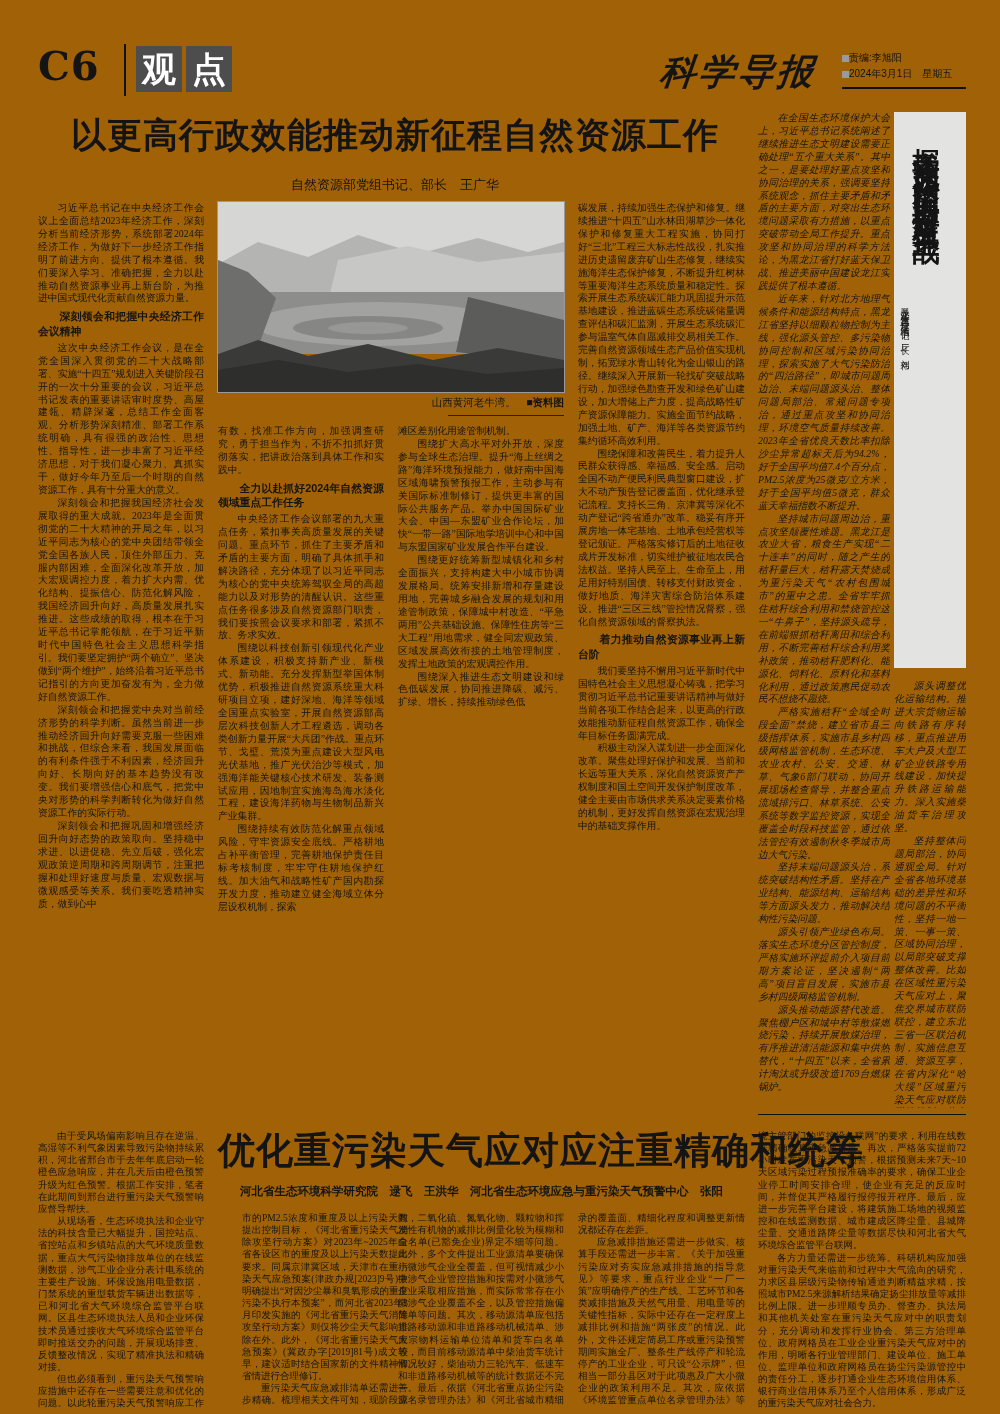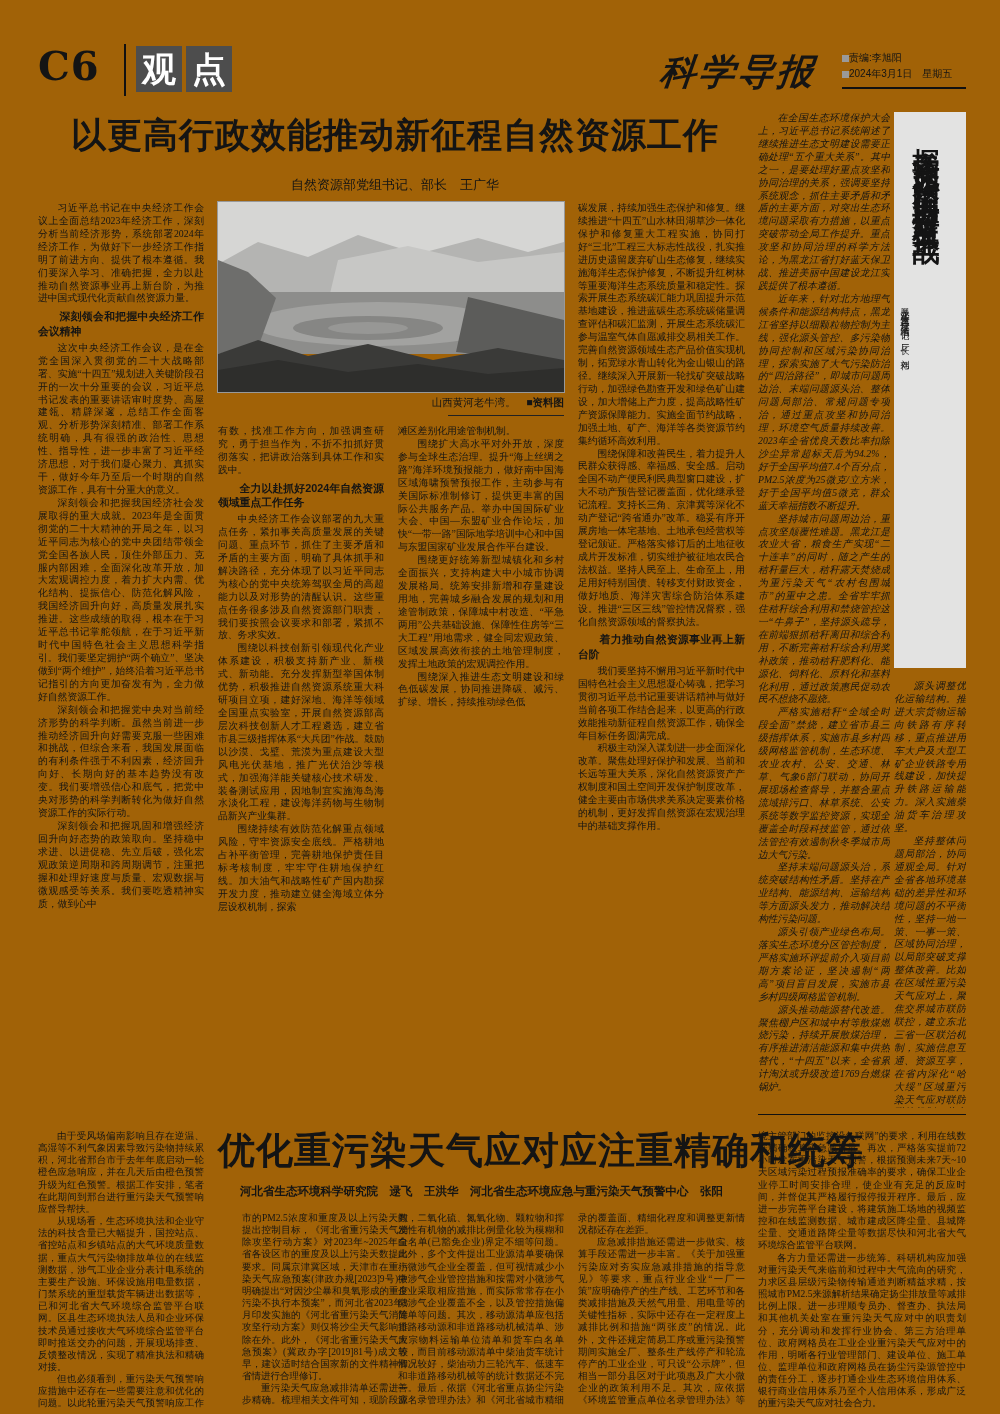--- a/index.html
+++ b/index.html
@@ -121,21 +121,21 @@
       <div class="para subhead">深刻领会和把握中央经济工作会议精神</div>
       <div class="para">这次中央经济工作会议，是在全党全国深入贯彻党的二十大战略部署、实施“十四五”规划进入关键阶段召开的一次十分重要的会议，习近平总书记发表的重要讲话审时度势、高屋建瓴、精辟深邃，总结工作全面客观、分析形势深刻精准、部署工作系统明确，具有很强的政治性、思想性、指导性，进一步丰富了习近平经济思想，对于我们凝心聚力、真抓实干，做好今年乃至后一个时期的自然资源工作，具有十分重大的意义。</div>
       <div class="para">深刻领会和把握我国经济社会发展取得的重大成就。2023年是全面贯彻党的二十大精神的开局之年，以习近平同志为核心的党中央团结带领全党全国各族人民，顶住外部压力、克服内部困难，全面深化改革开放，加大宏观调控力度，着力扩大内需、优化结构、提振信心、防范化解风险，我国经济回升向好，高质量发展扎实推进。这些成绩的取得，根本在于习近平总书记掌舵领航，在于习近平新时代中国特色社会主义思想科学指引。我们要坚定拥护“两个确立”、坚决做到“两个维护”，始终沿着习近平总书记指引的方向更加奋发有为，全力做好自然资源工作。</div>
       <div class="para">深刻领会和把握党中央对当前经济形势的科学判断。虽然当前进一步推动经济回升向好需要克服一些困难和挑战，但综合来看，我国发展面临的有利条件强于不利因素，经济回升向好、长期向好的基本趋势没有改变。我们要增强信心和底气，把党中央对形势的科学判断转化为做好自然资源工作的实际行动。</div>
       <div class="para">深刻领会和把握巩固和增强经济回升向好态势的政策取向。坚持稳中求进、以进促稳、先立后破，强化宏观政策逆周期和跨周期调节，注重把握和处理好速度与质量、宏观数据与微观感受等关系。我们要吃透精神实质，做到心中</div>
     </div>
   <div class="col" id="mcol2">
       <div class="para noind">有数，找准工作方向，加强调查研究，勇于担当作为，不折不扣抓好贯彻落实，把讲政治落到具体工作和实践中。</div>
       <div class="para subhead">全力以赴抓好2024年自然资源领域重点工作任务</div>
       <div class="para">中央经济工作会议部署的九大重点任务，紧扣事关高质量发展的关键问题、重点环节，抓住了主要矛盾和矛盾的主要方面，明确了具体抓手和解决路径，充分体现了以习近平同志为核心的党中央统筹驾驭全局的高超能力以及对形势的清醒认识。这些重点任务很多涉及自然资源部门职责，我们要按照会议要求和部署，紧抓不放、务求实效。</div>
-      <div class="para">围绕以科技创新引领现代化产业体系建设，积极支持新产业、新模式、新动能。充分发挥新型举国体制优势，积极推进自然资源系统重大科研项目立项，建好深地、海洋等领域全国重点实验室，开展自然资源部高层次科技创新人才工程遴选，建立省市县三级指挥体系“大兵团”作战。鼓励以沙漠、戈壁、荒漠为重点建设大型风电光伏基地，推广光伏治沙等模式，加强海洋能关键核心技术研发、装备测试应用，因地制宜实施海岛海水淡化工程，建设海洋药物与生物制品新兴产业集群。</div>
+      <div class="para">围绕以科技创新引领现代化产业体系建设，积极支持新产业、新模式、新动能。充分发挥新型举国体制优势，积极推进自然资源系统重大科研项目立项，建好深地、海洋等领域全国重点实验室，开展自然资源部高层次科技创新人才工程遴选，调动各类创新力量开展“大兵团”作战。重点环节、戈壁、荒漠为重点建设大型风电光伏基地，推广光伏治沙等模式，加强海洋能关键核心技术研发、装备测试应用，因地制宜实施海岛海水淡化工程，建设海洋药物与生物制品新兴产业集群。</div>
       <div class="para">围绕持续有效防范化解重点领域风险，守牢资源安全底线。严格耕地占补平衡管理，完善耕地保护责任目标考核制度，牢牢守住耕地保护红线。加大油气和战略性矿产国内勘探开发力度，推动建立健全海域立体分层设权机制，探索</div>
     </div>
   <div class="col" id="mcol3">
       <div class="para noind">滩区差别化用途管制机制。</div>
       <div class="para">围绕扩大高水平对外开放，深度参与全球生态治理。提升“海上丝绸之路”海洋环境预报能力，做好南中国海区域海啸预警预报工作，主动参与有关国际标准制修订，提供更丰富的国际公共服务产品。举办中国国际矿业大会、中国—东盟矿业合作论坛，加快“一带一路”国际地学培训中心和中国与东盟国家矿业发展合作平台建设。</div>
       <div class="para">围绕更好统筹新型城镇化和乡村全面振兴，支持构建大中小城市协调发展格局。统筹安排新增和存量建设用地，完善城乡融合发展的规划和用途管制政策，保障城中村改造、“平急两用”公共基础设施、保障性住房等“三大工程”用地需求，健全同宏观政策、区域发展高效衔接的土地管理制度，发挥土地政策的宏观调控作用。</div>
       <div class="para">围绕深入推进生态文明建设和绿色低碳发展，协同推进降碳、减污、扩绿、增长，持续推动绿色低</div>
     </div>
   <div class="col" id="mcol4">
       <div class="para noind">碳发展，持续加强生态保护和修复。继续推进“十四五”山水林田湖草沙一体化保护和修复重大工程实施，协同打好“三北”工程三大标志性战役，扎实推进历史遗留废弃矿山生态修复，继续实施海洋生态保护修复，不断提升红树林等重要海洋生态系统质量和稳定性。探索开展生态系统碳汇能力巩固提升示范基地建设，推进蓝碳生态系统碳储量调查评估和碳汇监测，开展生态系统碳汇参与温室气体自愿减排交易相关工作。完善自然资源领域生态产品价值实现机制，拓宽绿水青山转化为金山银山的路径。继续深入开展新一轮找矿突破战略行动，加强绿色勘查开发和绿色矿山建设，加大增储上产力度，提高战略性矿产资源保障能力。实施全面节约战略，加强土地、矿产、海洋等各类资源节约集约循环高效利用。</div>

